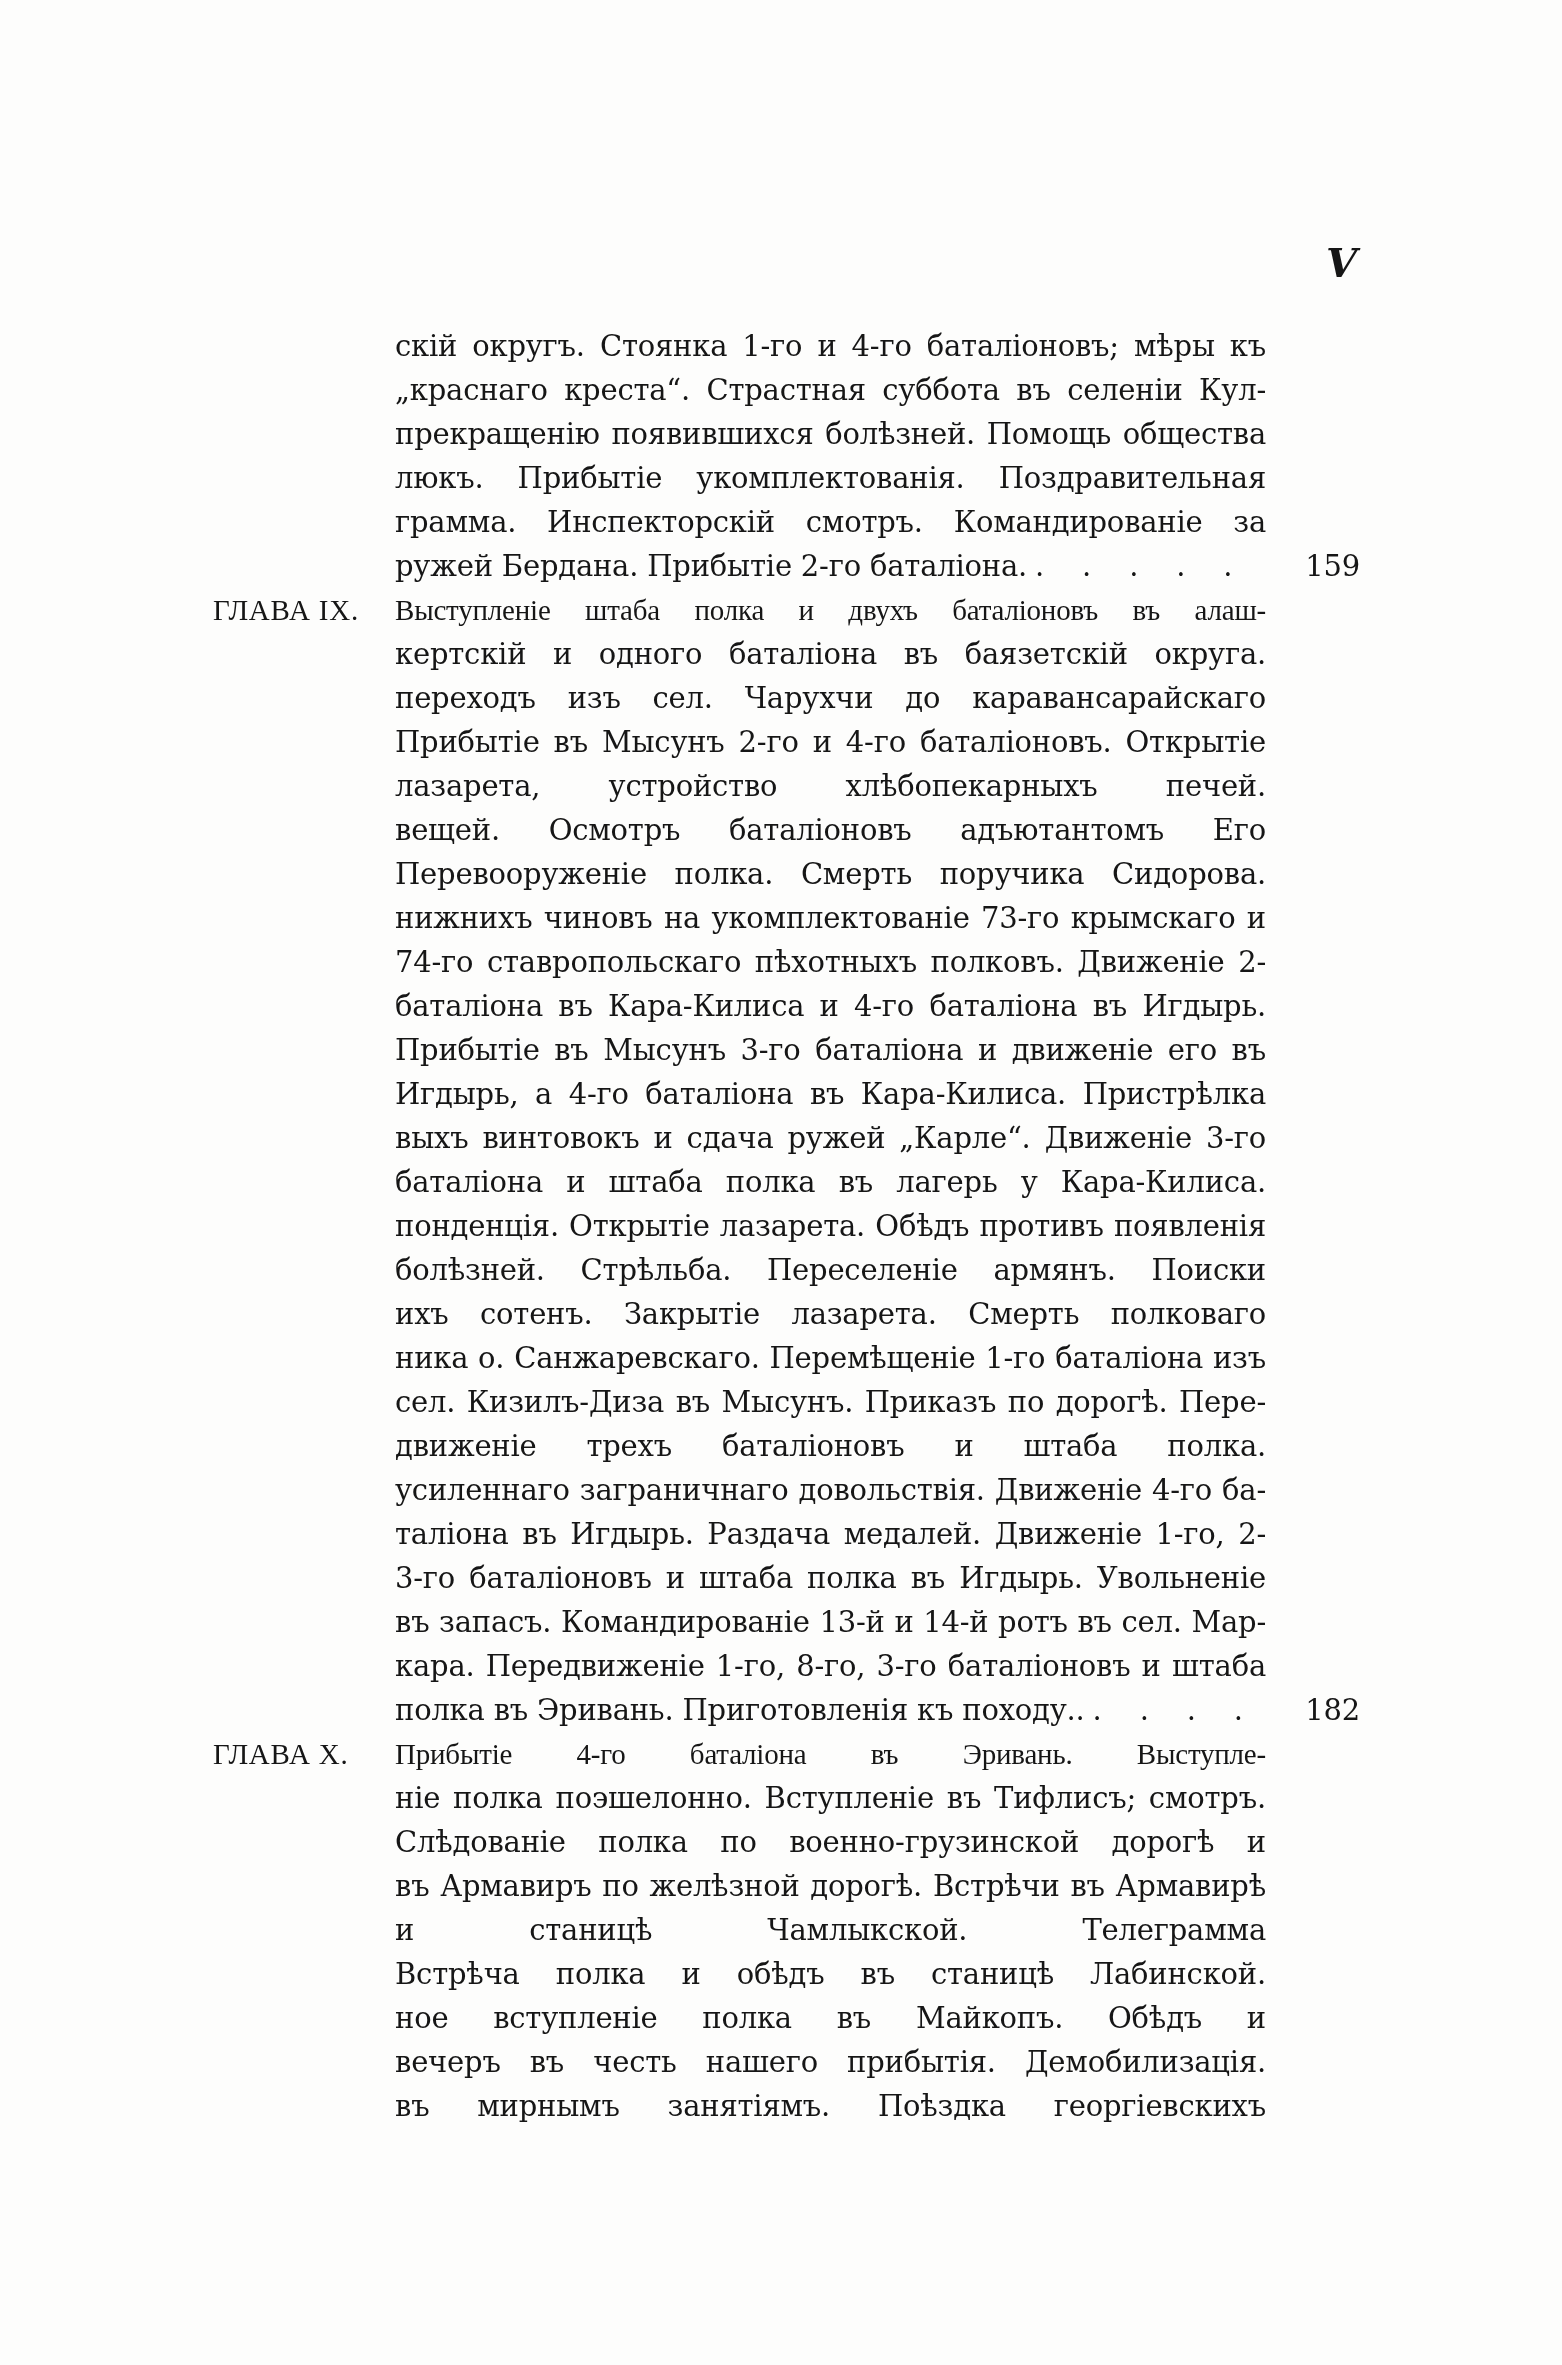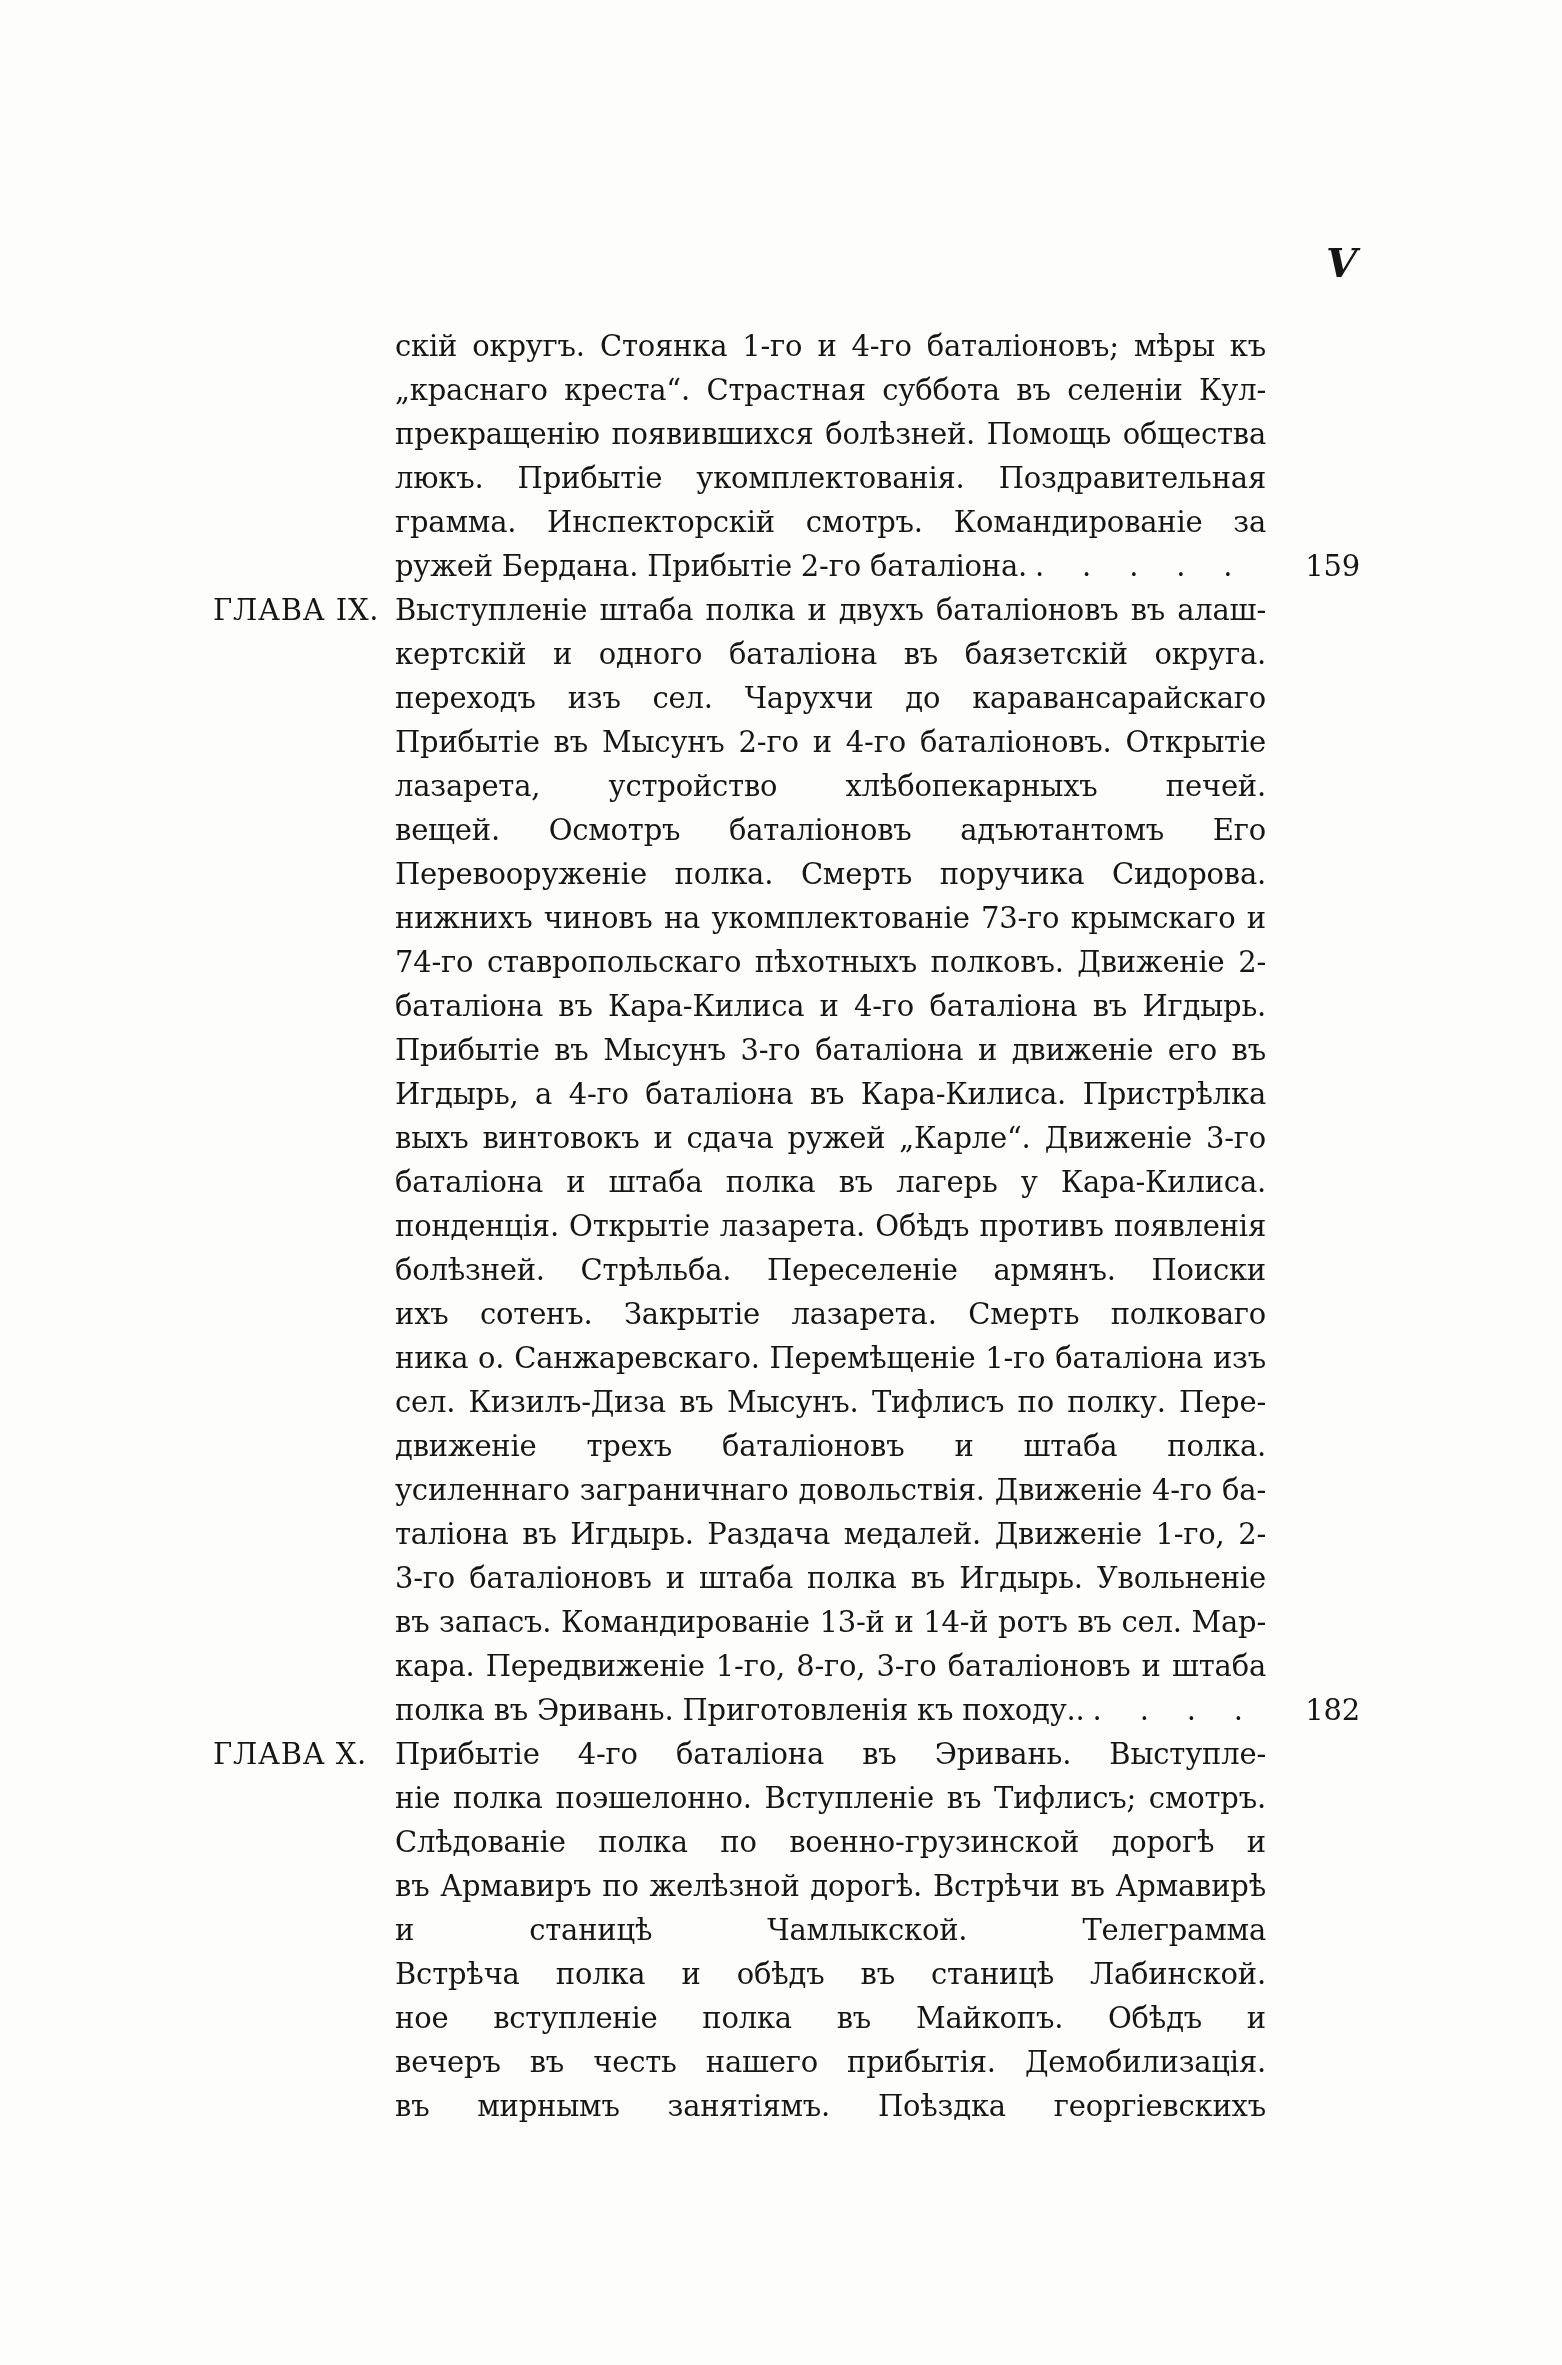--- a/index.html
+++ b/index.html
@@ -44,20 +44,21 @@
   .line.body {
     padding-left: 182px;
     padding-right: 94px;
     text-align: justify;
     text-align-last: justify;
   }
   
   .line.with-label {
     display: flex;
     padding-right: 94px;
+    font-family: Liberation Serif, serif;
   }
   .chapter-label {
     flex: 0 0 182px;
     white-space: nowrap;
     letter-spacing: 0.8px;
   }
   .line.with-label .line-text {
     flex: 1 1 auto;
     text-align: justify;
     text-align-last: justify;
@@ -120,21 +121,21 @@
     <div class="line body">74-го ставропольскаго пѣхотныхъ полковъ. Движеніе 2-го</div>
     <div class="line body">баталіона въ Кара-Килиса и 4-го баталіона въ Игдырь.</div>
     <div class="line body">Прибытіе въ Мысунъ 3-го баталіона и движеніе его въ</div>
     <div class="line body">Игдырь, а 4-го баталіона въ Кара-Килиса. Пристрѣлка но-</div>
     <div class="line body">выхъ винтовокъ и сдача ружей „Карле“. Движеніе 3-го</div>
     <div class="line body">баталіона и штаба полка въ лагерь у Кара-Килиса. Коррес-</div>
     <div class="line body">понденція. Открытіе лазарета. Обѣдъ противъ появленія</div>
     <div class="line body">болѣзней. Стрѣльба. Переселеніе армянъ. Поиски казачь-</div>
     <div class="line body">ихъ сотенъ. Закрытіе лазарета. Смерть полковаго священ-</div>
     <div class="line body">ника о. Санжаревскаго. Перемѣщеніе 1-го баталіона изъ</div>
-    <div class="line body">сел. Кизилъ-Диза въ Мысунъ. Тифлисъ по полку. Пере-</div>
+    <div class="line body">сел. Кизилъ-Диза въ Мысунъ. Приказъ по дорогѣ. Пере-</div>
     <div class="line body">движеніе трехъ баталіоновъ и штаба полка. Прекращеніе</div>
     <div class="line body">усиленнаго заграничнаго довольствія. Движеніе 4-го ба-</div>
     <div class="line body">таліона въ Игдырь. Раздача медалей. Движеніе 1-го, 2-го,</div>
     <div class="line body">3-го баталіоновъ и штаба полка въ Игдырь. Увольненіе</div>
     <div class="line body">въ запасъ. Командированіе 13-й и 14-й ротъ въ сел. Мар-</div>
     <div class="line body">кара. Передвиженіе 1-го, 8-го, 3-го баталіоновъ и штаба</div>
     <div class="line page-line">
       <span class="spacer"></span>
       <span class="pl-text">полка въ Эривань. Приготовленія къ походу..</span>
       <span class="leader">. . . . .</span>

